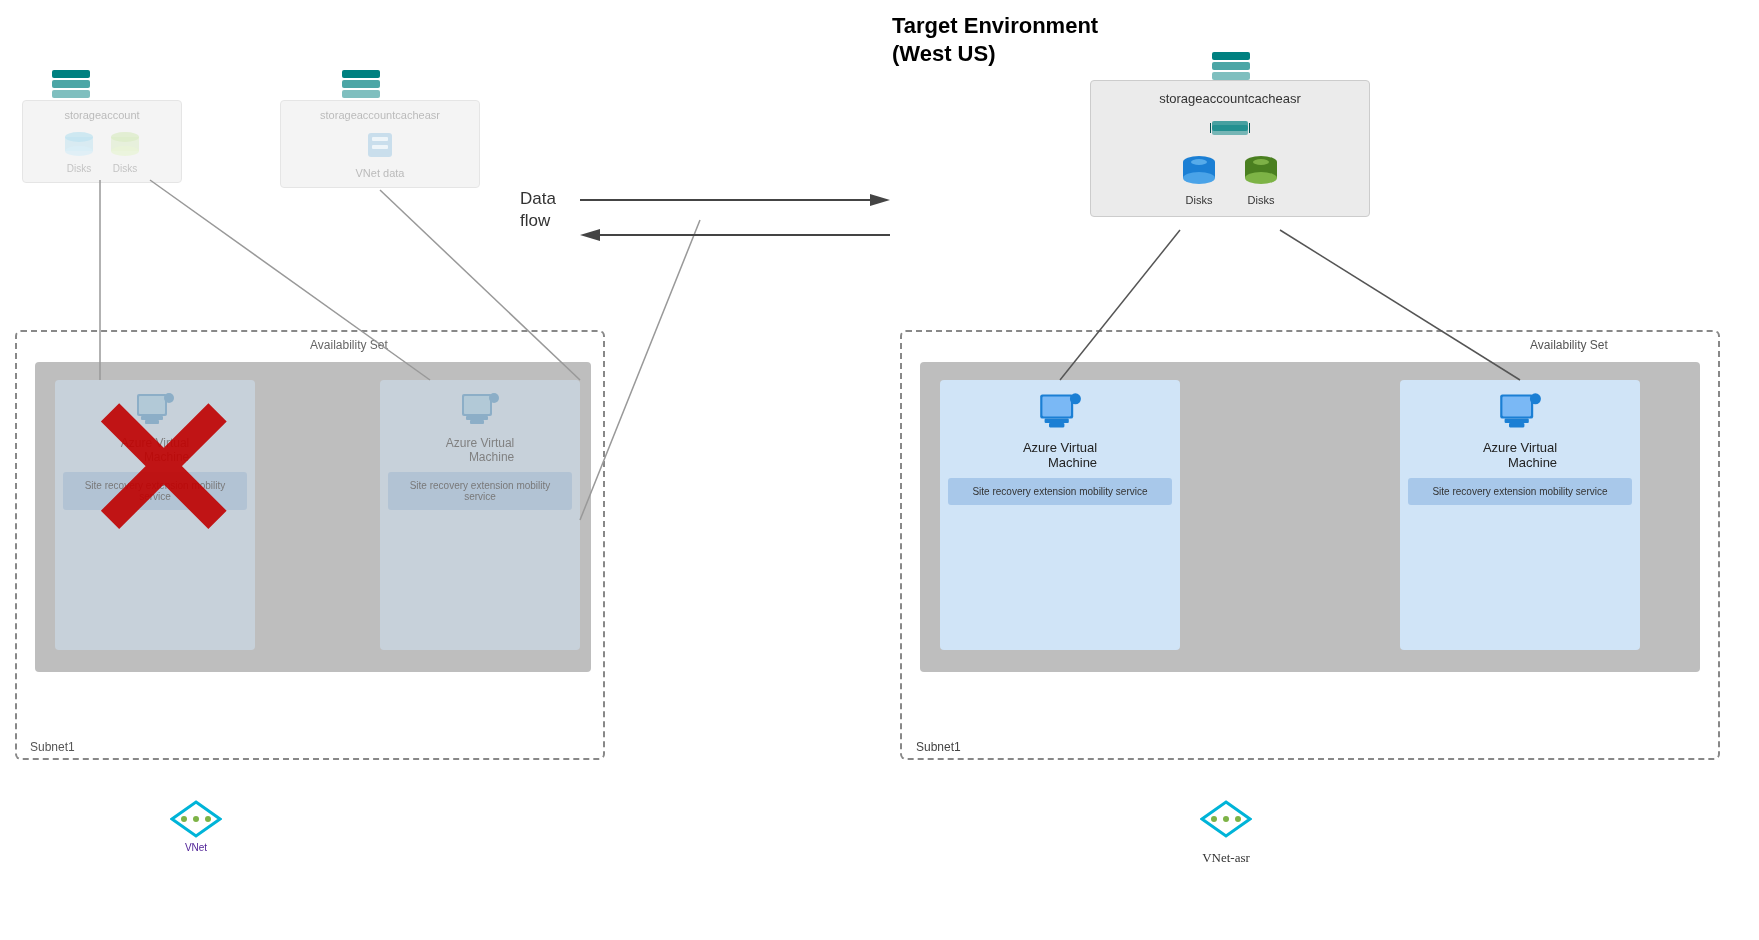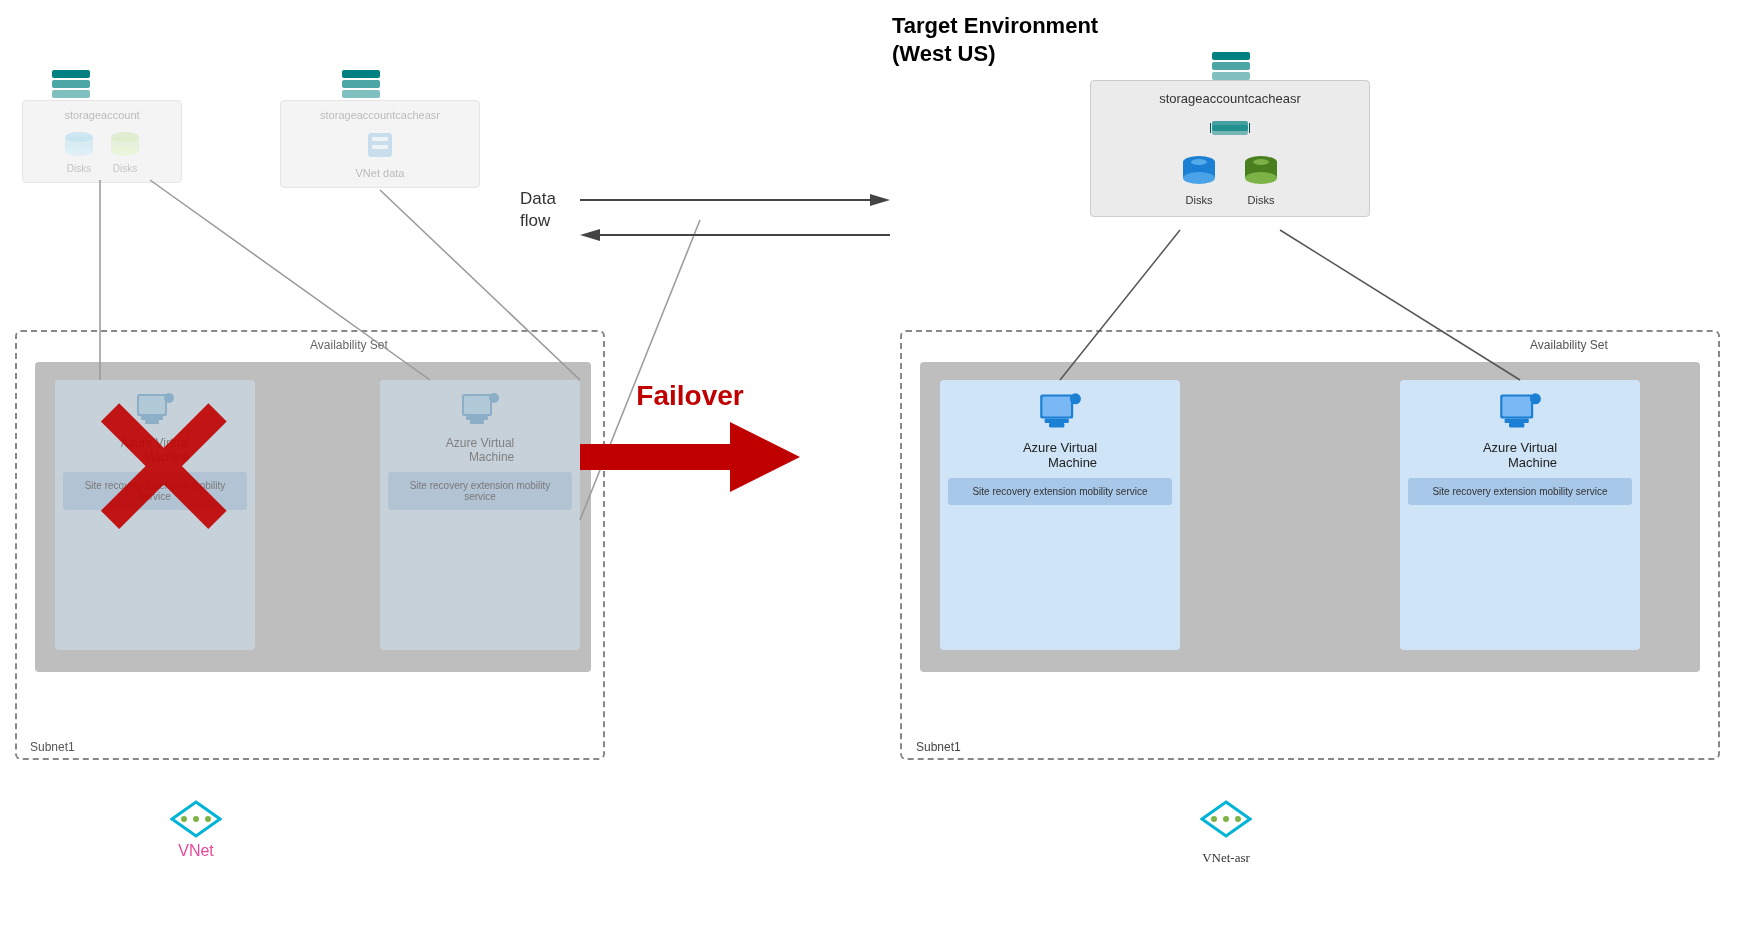--- a/index.html
+++ b/index.html
@@ -409,21 +409,21 @@
 
   <div style="position:absolute;left:30px;top:740px;font-size:12px;color:#555;">Subnet1</div>
 
   <div class="src-vnet-icon">
     <svg class="vnet-svg" viewBox="0 0 52 38">
       <polygon points="26,2 50,19 26,36 2,19" fill="none" stroke="#00b4d8" stroke-width="3"></polygon>
       <circle cx="14" cy="19" r="3" fill="#7db346"></circle>
       <circle cx="26" cy="19" r="3" fill="#7db346"></circle>
       <circle cx="38" cy="19" r="3" fill="#7db346"></circle>
     </svg>
-    <span style="font-size:16px;color:#ec4899;margin-top:4px;">VNet</span>
+    <span style="font-size:10px;color:#4c1d95;margin-top:4px;">VNet</span>
   </div>
 
   <div class="tgt-vnet-area"></div>
 
   <div class="tgt-avail-label">Availability Set</div>
 
   <div class="tgt-avail-box"></div>
 
   <div class="tgt-vm1">
     <svg width="44" height="44" viewBox="0 0 40 40">
@@ -473,28 +473,20 @@
 
       <line x1="0" y1="20" x2="290" y2="20" stroke="#444" stroke-width="2"></line>
       <polygon points="290,14 310,20 290,26" fill="#444"></polygon>
 
       <line x1="310" y1="55" x2="20" y2="55" stroke="#444" stroke-width="2"></line>
       <polygon points="20,49 0,55 20,61" fill="#444"></polygon>
     </svg>
     <div style="position:absolute;left:-60px;top:8px;font-size:17px;color:#333;line-height:1.3;">Data<br>flow</div>
   </div>
 
-  <div class="failover-section">
-    <div style="font-size:28px;font-weight:900;color:#c00000;">Failover</div>
-
-    <svg width="220" height="70" viewBox="0 0 220 70">
-      <rect x="0" y="22" width="160" height="26" fill="#c00000"></rect>
-      <polygon points="150,0 220,35 150,70" fill="#c00000"></polygon>
-    </svg>
-  </div>
 
   <svg class="overlay-svg" viewBox="0 0 1759 940">
 
     <line x1="100" y1="180" x2="100" y2="380" stroke="#999" stroke-width="1.5" stroke-dasharray="none"></line>
 
     <line x1="150" y1="180" x2="430" y2="380" stroke="#999" stroke-width="1.5"></line>
 
     <line x1="380" y1="190" x2="580" y2="380" stroke="#999" stroke-width="1.5"></line>
 
     <line x1="1180" y1="230" x2="1060" y2="380" stroke="#555" stroke-width="1.5"></line>

